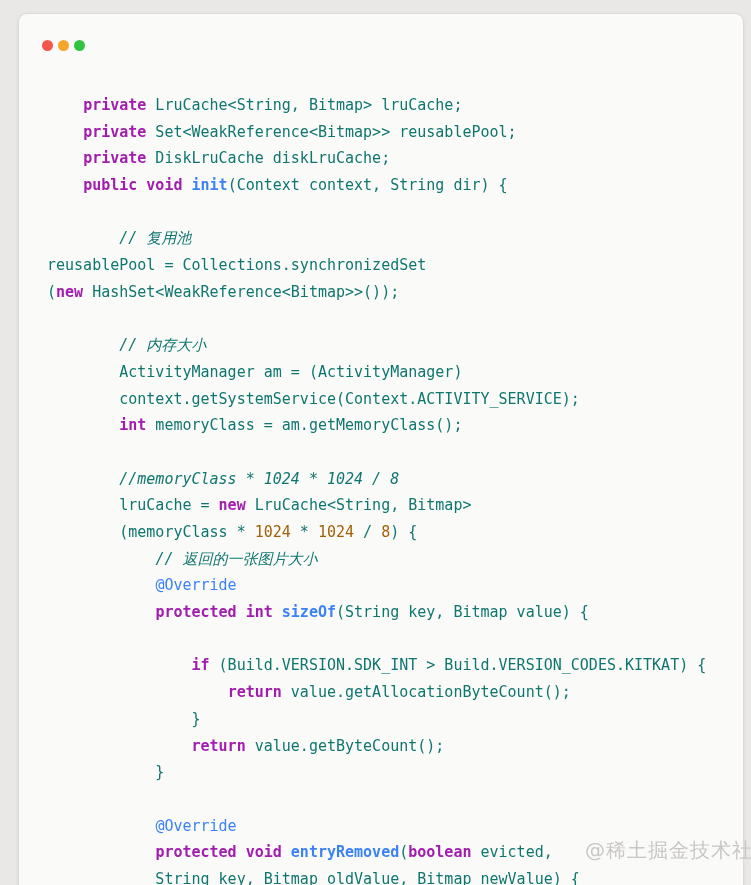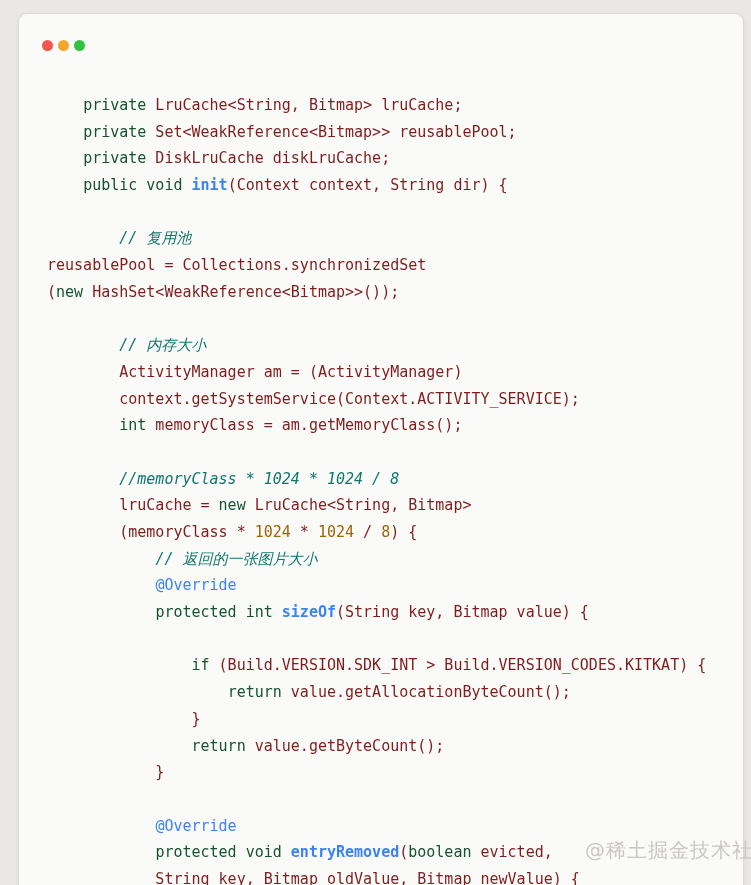--- a/index.html
+++ b/index.html
@@ -53,22 +53,22 @@
     top: 78px;
     margin: 0;
     padding: 0;
     font-family: "DejaVu Sans Mono", "Liberation Mono", monospace;
     font-size: 15px;
     line-height: 26.7px;
     color: #444341;
     white-space: pre;
   }
   .line { height: 26.7px; }
-  .tok-p { color: #7f1d1d; }
-  .tok-k { color: #14532d; font-weight: normal; }
+  .tok-p { color: #0f766e; }
+  .tok-k { color: #a21caf; font-weight: bold; }
   .tok-f { color: #3b82f6; font-weight: bold; }
   .tok-n { color: #a16207; }
   .tok-c { color: #0f766e; font-style: italic; font-family: "DejaVu Sans Mono", "Liberation Mono", monospace, sans-serif; }
   .tok-a { color: #3b82f6; }
 
   .watermark {
     position: absolute;
     left: 585px;
     top: 837px;
     font-size: 20px;

